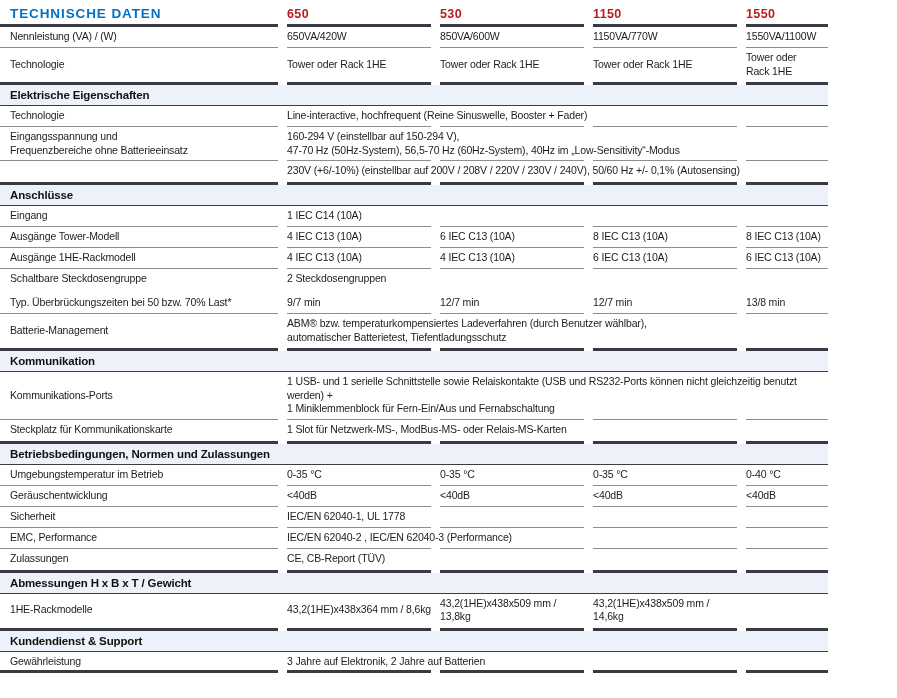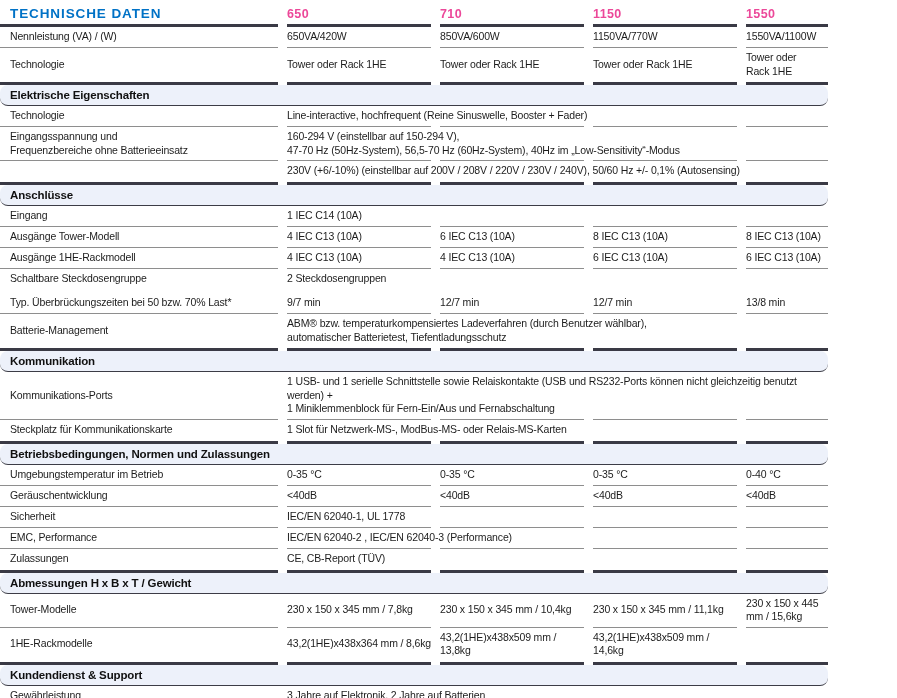--- a/index.html
+++ b/index.html
@@ -20,21 +20,21 @@
     height: 21px;
     position: relative;
   }
   .head-title {
     padding-left: 10px;
     font-size: 13.5px; font-weight: bold; letter-spacing: 0.9px;
     color: #0072c6;
   }
   .head-col {
     font-size: 12.5px; font-weight: bold; letter-spacing: 0.4px;
-    color: #ec4899;
+    color: #b91c1c;
   }
   .head-rule { position: relative; height: 3px; }
   .head-rule .seg { position: absolute; inset: 0; }
 
   
   .seg {
     background: linear-gradient(to right,
       var(--lc) 0px, var(--lc) 278px, transparent 278px, transparent 287px,
       var(--lc) 287px, var(--lc) 431px, transparent 431px, transparent 440px,
       var(--lc) 440px, var(--lc) 584px, transparent 584px, transparent 593px,
@@ -81,42 +81,41 @@
   .section-row {
     position: relative;
     background: #edf1fa;
     border-bottom: 1px solid #3c3c46;
     height: 21px;
     line-height: 20px;
     padding-left: 10px;
     font-size: 11.5px; font-weight: bold;
     color: #101010;
     margin-top: 0;
-    border-radius: 8px;
   }
   .section-row::before {
     content: ""; position: absolute; left: 0; right: 0; top: -3px; height: 3px;
     background: linear-gradient(to right,
       #3a3a45 0px, #3a3a45 278px, transparent 278px, transparent 287px,
       #3a3a45 287px, #3a3a45 431px, transparent 431px, transparent 440px,
       #3a3a45 440px, #3a3a45 584px, transparent 584px, transparent 593px,
       #3a3a45 593px, #3a3a45 737px, transparent 737px, transparent 746px,
       #3a3a45 746px, #3a3a45 890px, transparent 890px);
   }
   .section-spacer { height: 3px; }
 </style>
 </head>
 <body>
 
 <div class="sheet">
 
   <div class="head-row">
     <div class="head-title">TECHNISCHE DATEN</div>
     <div class="head-col">650</div>
-    <div class="head-col">710</div>
+    <div class="head-col">530</div>
     <div class="head-col">1150</div>
     <div class="head-col">1550</div>
   </div>
   <div class="head-rule">
       <div class="seg dark"></div>
     </div>
 
   <div>
       <div class="data-row">
         <div class="cell-label">Nennleistung (VA) / (W)</div>
@@ -218,27 +217,20 @@
       <div class="data-row">
         <div class="cell-label">EMC, Performance</div>
         <div class="cell-value span-all">IEC/EN 62040-2 , IEC/EN 62040-3 (Performance)</div>
       </div>
       <div class="data-row no-line">
         <div class="cell-label">Zulassungen</div>
         <div class="cell-value span-all">CE, CB-Report (TÜV)</div>
       </div>
       <div class="section-spacer"></div>
       <div class="section-row">Abmessungen H x B x T / Gewicht</div>
-      <div class="data-row">
-        <div class="cell-label">Tower-Modelle</div>
-        <div class="cell-value">230 x 150 x 345 mm / 7,8kg</div>
-        <div class="cell-value">230 x 150 x 345 mm / 10,4kg</div>
-        <div class="cell-value">230 x 150 x 345 mm / 11,1kg</div>
-        <div class="cell-value">230 x 150 x 445 mm / 15,6kg</div>
-      </div>
       <div class="data-row no-line">
         <div class="cell-label">1HE-Rackmodelle</div>
         <div class="cell-value">43,2(1HE)x438x364 mm / 8,6kg</div>
         <div class="cell-value">43,2(1HE)x438x509 mm / 13,8kg</div>
         <div class="cell-value">43,2(1HE)x438x509 mm / 14,6kg</div>
       </div>
       <div class="section-spacer"></div>
       <div class="section-row">Kundendienst &amp; Support</div>
       <div class="data-row thick-after">
         <div class="cell-label">Gewährleistung</div>

